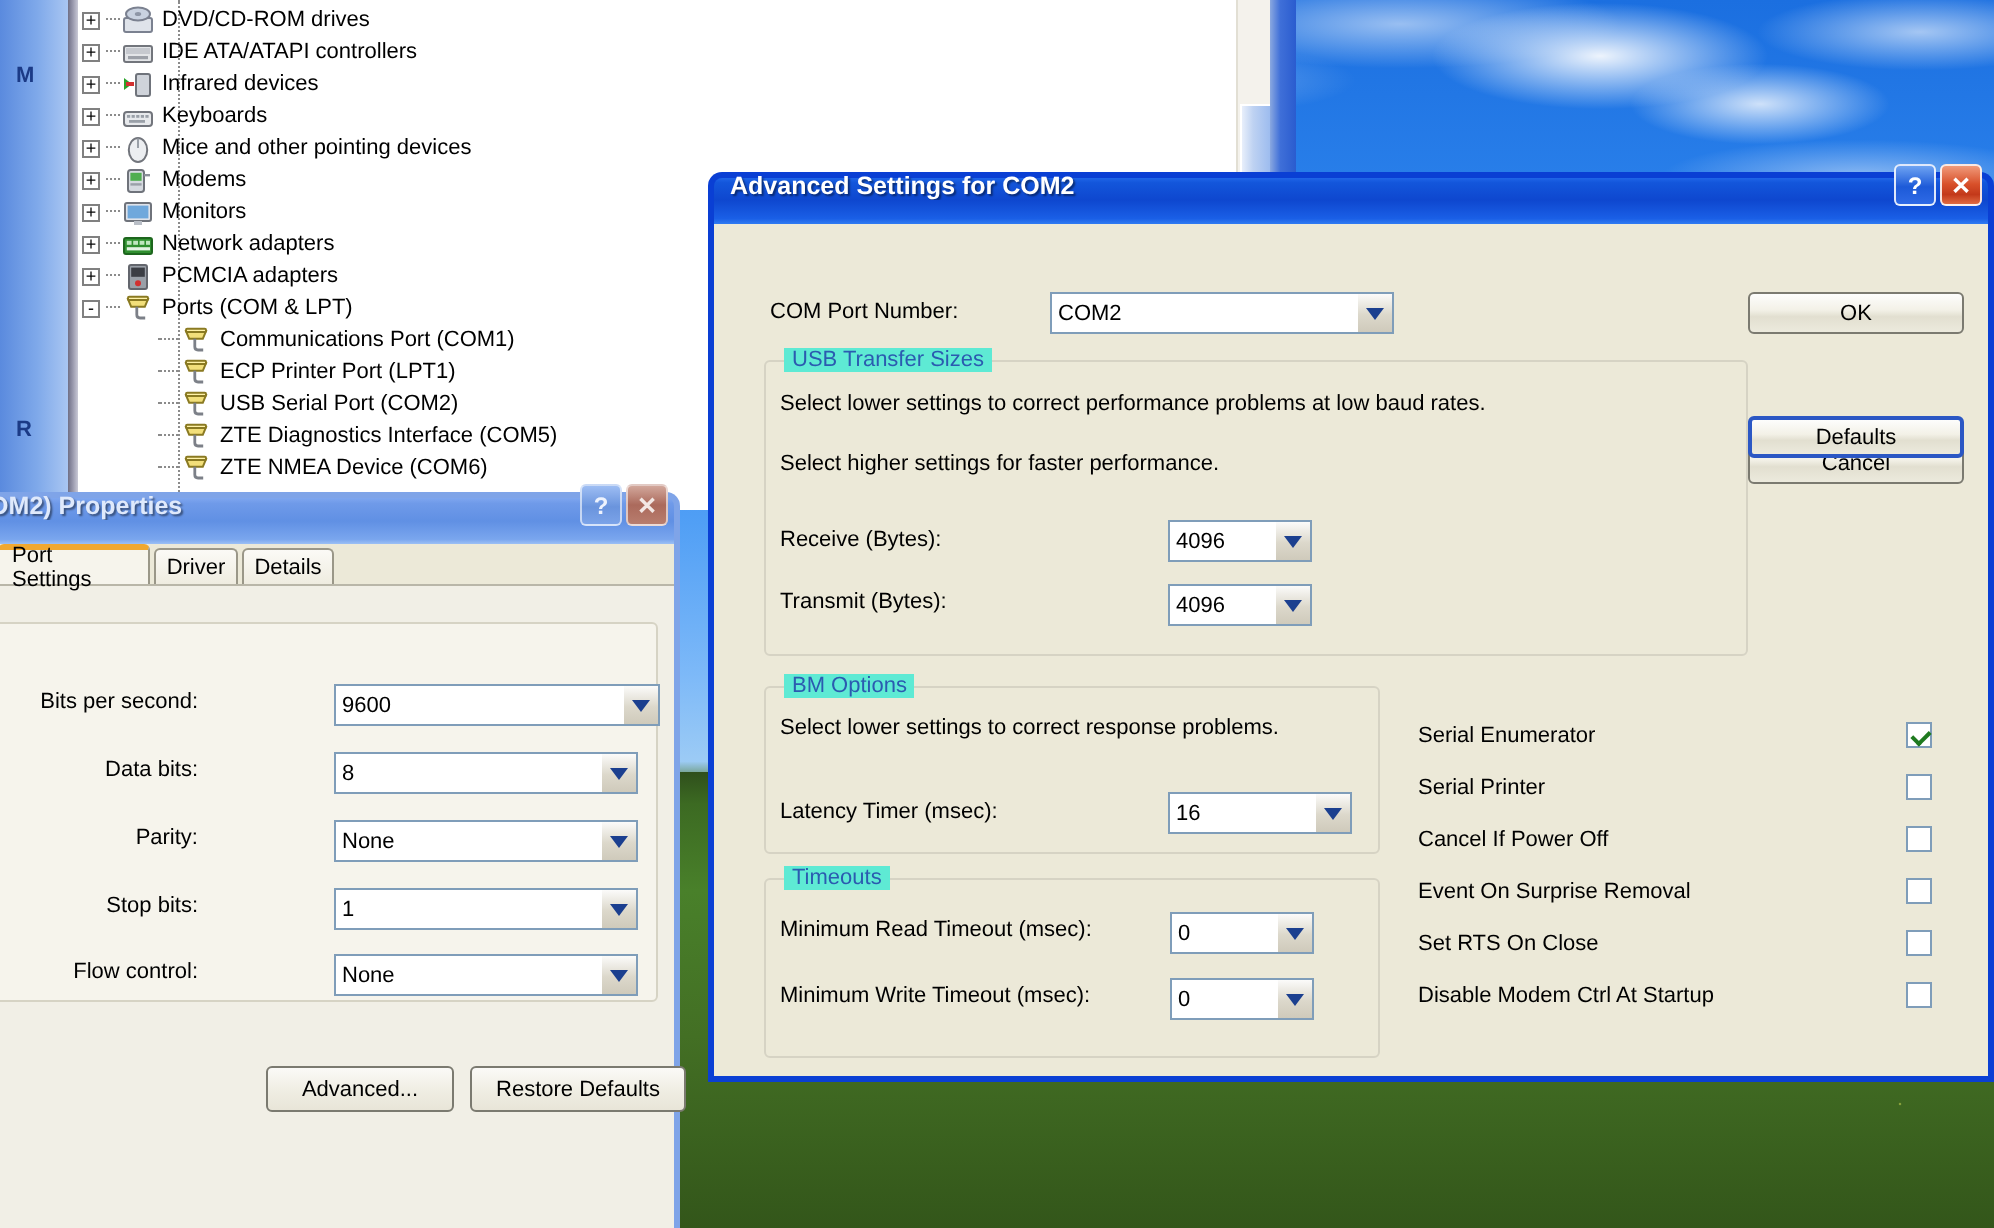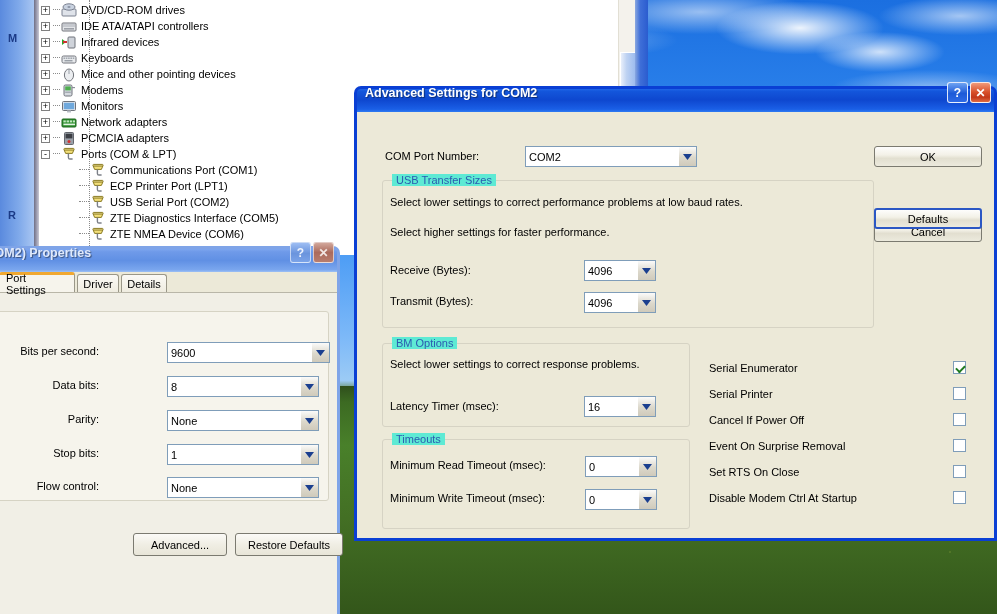--- a/index.html
+++ b/index.html
@@ -528,21 +528,21 @@
               <path d="M0 0 L4.5 6 L9 0 Z" fill="#1b3f8f"></path>
             </svg>
           </span>
       </div>
 
       <div class="group" style="left:25px;top:231px;width:308px;height:84px;">
         <span class="legend">BM Options</span>
       </div>
       <div class="lbl" style="position:absolute;left:33px;top:246px;">Select lower settings to correct response problems.</div>
       <div class="lbl" style="position:absolute;left:33px;top:288px;">Latency Timer (msec):</div>
-      <div class="combo" style="left:227px;top:284px;width:72px;">
+      <div class="combo" style="left:227px;top:284px;width:92px;">
         <span class="val">16</span>
         <span class="arrow">
             <svg width="9" height="6" viewBox="0 0 9 6">
               <path d="M0 0 L4.5 6 L9 0 Z" fill="#1b3f8f"></path>
             </svg>
           </span>
       </div>
 
       <div class="group" style="left:25px;top:327px;width:308px;height:90px;">
         <span class="legend">Timeouts</span>

